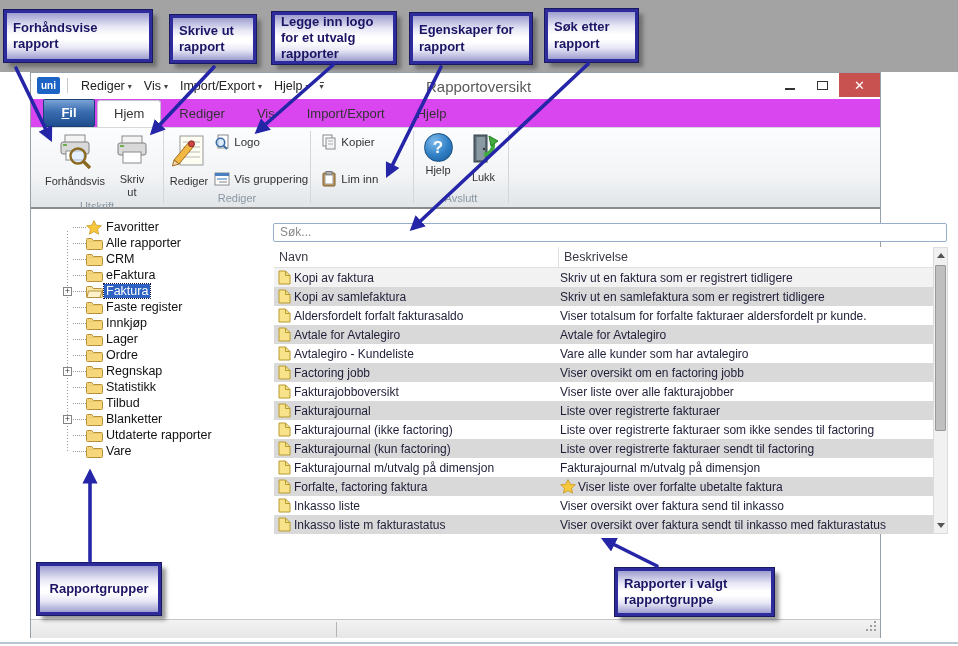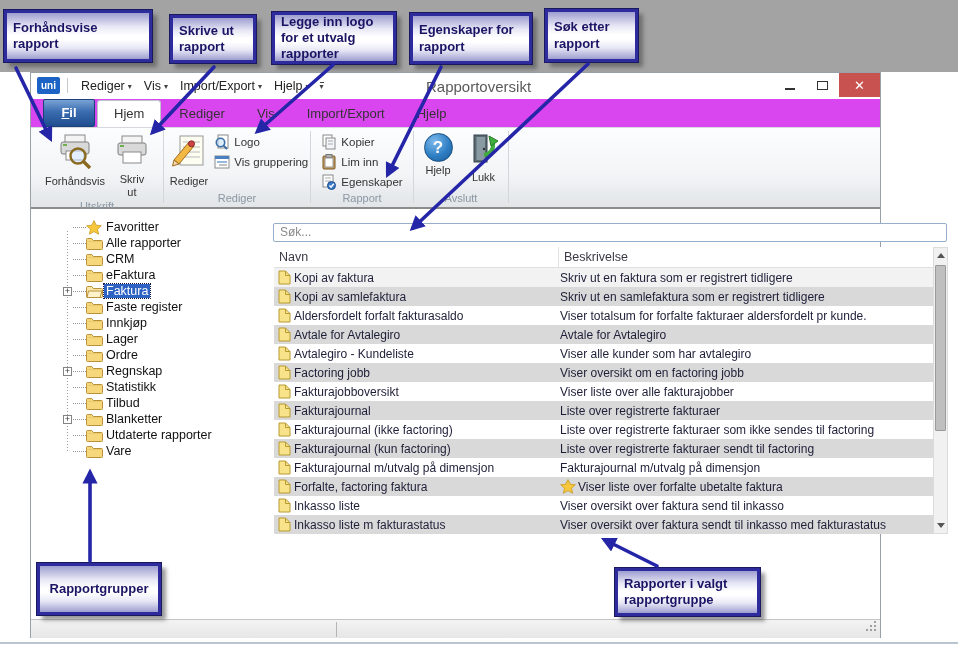--- a/index.html
+++ b/index.html
@@ -14,21 +14,21 @@
     font-weight:bold; font-size:13px; color:#1b1464; line-height:1.25; padding:2px 6px;
     border:3px solid #2e2c9c; outline:1px solid #1a185e;
     background:linear-gradient(180deg,#9e9ed0 0%, #e8e8f6 30%, #ffffff 48%, #ffffff 58%, #e8e8f6 76%, #9e9ed0 100%);
     box-shadow:5px 5px 4px rgba(70,70,70,0.55); }
   .co-preview { left:4px; top:10px; width:148px; height:52px; }
   .co-print { left:170px; top:15px; width:86px; height:48px; }
   .co-logo { left:272px; top:12px; width:124px; height:52px; }
   .co-props { left:410px; top:13px; width:122px; height:51px; }
   .co-search { left:545px; top:9px; width:93px; height:53px; }
   .co-groups { left:37px; top:563px; width:124px; height:52px; }
-  .co-ingroup { left:615px; top:568px; width:145px; height:48px; }
+  .co-ingroup { left:615px; top:568px; width:159px; height:48px; }
 
   
   .arrows { position:absolute; left:0; top:0; z-index:6; pointer-events:none; }
   .arrows line { stroke:#2525a8; stroke-width:3.6; stroke-linecap:round; }
 
   
   .window { position:absolute; left:30px; top:72px; width:851px; height:566px; background:#d946ef;
     border:1px solid #98a0a8; z-index:1; }
 
   
@@ -61,21 +61,21 @@
   .ribbon { position:absolute; left:0; top:54px; width:100%; height:82px;
     background:linear-gradient(180deg,#fcfdfe 0%, #f2f4f6 60%, #e7eaed 86%, #e2e5e8 100%);
     border-top:1px solid #d5d9dd; border-bottom:2px solid #8c8c8c; display:flex; }
   .rgroup { display:flex; flex-direction:column; height:100%; }
   .rg-content { flex:1; display:flex; align-items:flex-start; justify-content:center; padding-top:3px; gap:2px; }
   .rg-label { text-align:center; font-size:11px; color:#8a97a3; padding-bottom:3px; }
   .rsep { width:1px; height:72px; margin-top:3px; background:#d3d6da; }
   .rbtn-large { display:flex; flex-direction:column; align-items:center; padding:2px 4px; cursor:default; }
   .rbtn-large .rlabel { font-size:11px; color:#333; text-align:center; line-height:1.15; margin-top:2px; }
   .rbtn-large.narrow { width:42px; }
-  .small-col { display:flex; flex-direction:column; gap:4px; padding-top:3px; }
+  .small-col { display:flex; flex-direction:column; gap:21px; padding-top:3px; }
   .rbtn-small { display:flex; align-items:center; gap:4px; font-size:11.5px; color:#333; cursor:default; }
   .ric-s { width:16px; height:16px; display:inline-flex; }
   .help-ico { width:29px; height:29px; border-radius:50%;
     background:radial-gradient(circle at 35% 28%, #7db9ec 0%, #2f7fc4 55%, #1a5a96 100%);
     border:1px solid #174e80; color:#fff; font-weight:bold; font-size:17px;
     display:flex; align-items:center; justify-content:center; }
 
   
   .content { position:absolute; left:0; top:136px; width:100%; height:410px; background:#fff; }
 
@@ -558,21 +558,21 @@
             </div>
             <div class="t-row">
               <span class="t-ico">
                 <svg width="13" height="15" viewBox="0 0 13 15">
                   <path d="M1 1 h6.5 l4.5 4.5 V14 H1 Z" fill="#f8e38a" stroke="#b89a30"></path>
                   <path d="M7.5 1 v4.5 H12" fill="none" stroke="#b89a30"></path>
                 </svg>
               </span>
               <span class="t-name">Avtalegiro - Kundeliste</span>
               <span class="t-desc">
-                <span>Viser alle kunder som har avtalegiro</span>
+                <span>Vare alle kunder som har avtalegiro</span>
               </span>
             </div>
             <div class="t-row alt">
               <span class="t-ico">
                 <svg width="13" height="15" viewBox="0 0 13 15">
                   <path d="M1 1 h6.5 l4.5 4.5 V14 H1 Z" fill="#f8e38a" stroke="#b89a30"></path>
                   <path d="M7.5 1 v4.5 H12" fill="none" stroke="#b89a30"></path>
                 </svg>
               </span>
               <span class="t-name">Factoring jobb</span>

